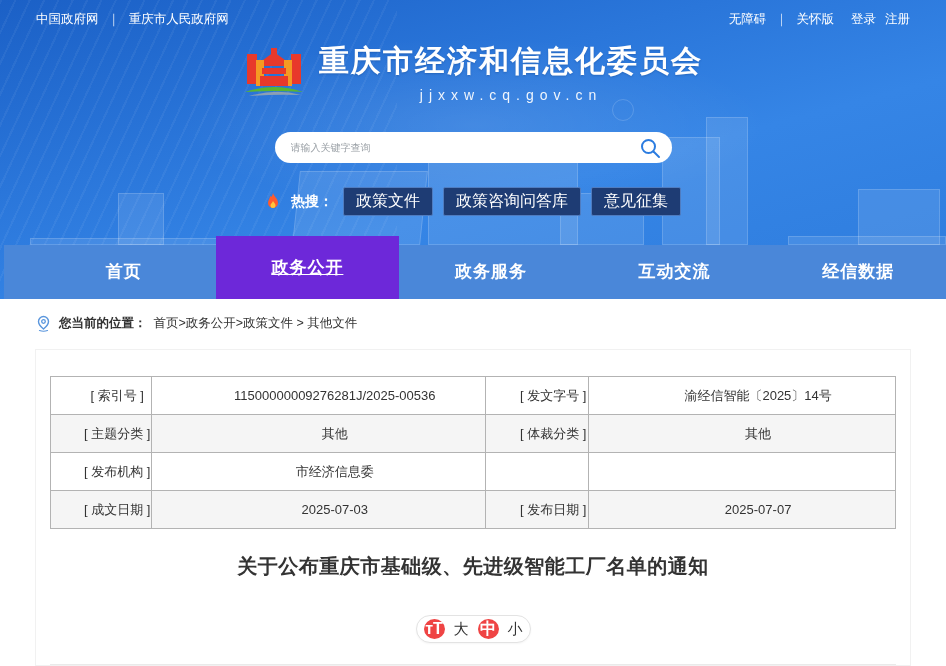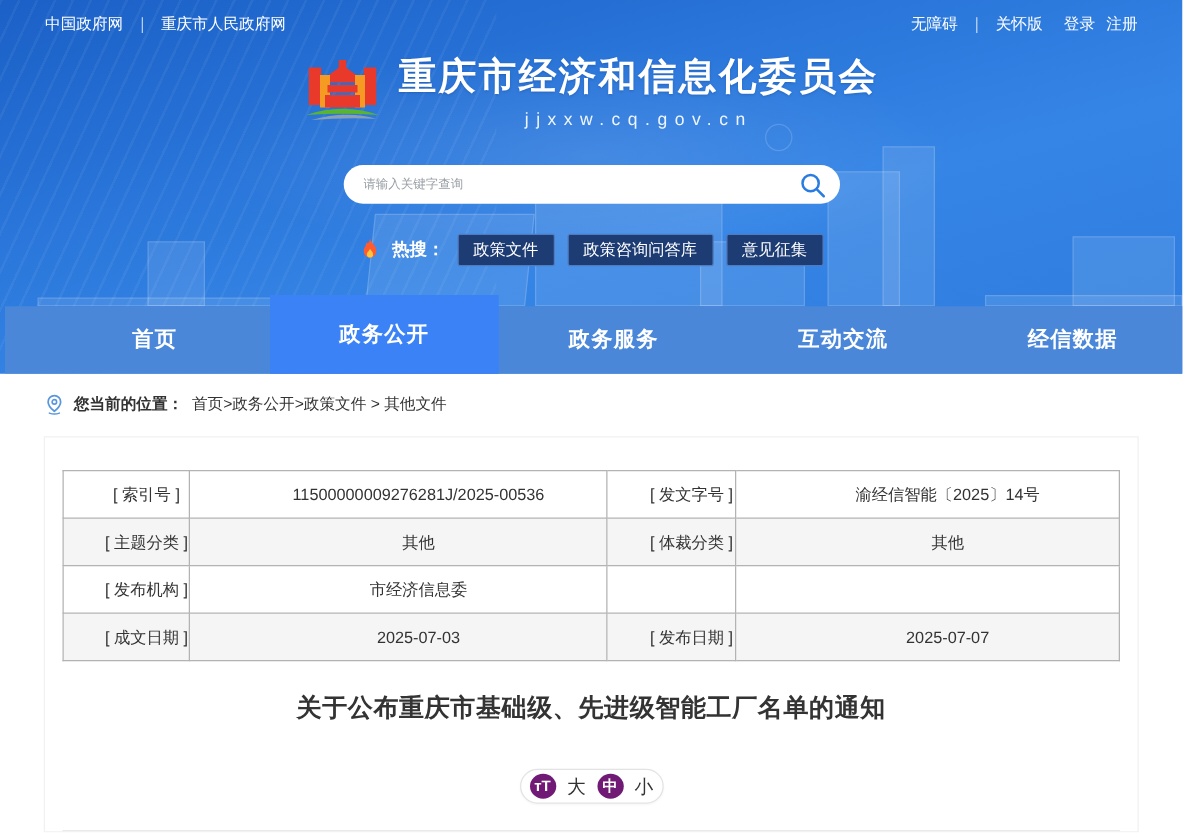--- a/index.html
+++ b/index.html
@@ -43,50 +43,50 @@
     border-radius:16px; padding:0 40px 0 16px; font-size:10px; color:#333;
     font-family:"Liberation Sans","DejaVu Sans",sans-serif; }
   .search-box input::placeholder { color:#9aa0a6; }
   .search-btn { position:absolute; right:10px; top:4px; width:24px; height:24px; cursor:pointer;
     background:none; border:none; padding:0; }
 
   .hot-row { position:relative; z-index:3; display:flex; justify-content:center; align-items:center;
     gap:10px; margin-top:24px; }
   .flame { width:16px; height:18px; }
   .hot-label { color:#fff; font-size:14px; font-weight:bold; }
-  .hot-tag { background:#1e3c74; border:1px solid #4f7cc0; color:#fff; font-size:13px;
+  .hot-tag { background:#1e3c74; border:1px solid #4f7cc0; color:#fff; font-size:16px;
     padding:3px 12px; border-radius:2px; cursor:pointer; }
 
   
   .main-nav { position:absolute; z-index:4; left:4px; bottom:0; width:100%; height:54px;
     background:#4a87d9; display:flex; padding-left:28px; }
   .nav-item { flex:1; text-align:center; line-height:54px; color:#fff; font-size:17px;
     font-weight:bold; letter-spacing:1px; cursor:pointer; }
-  .nav-item.active { background:#3b82f6; margin-top:-9px; height:80px; line-height:63px; }
+  .nav-item.active { background:#6d28d9; margin-top:-9px; height:80px; line-height:63px;text-decoration:underline; }
 
   
   .main { padding:0 35px; }
   .breadcrumb { display:flex; align-items:center; gap:7px; margin-top:16px; font-size:12.5px; color:#333; }
   .crumb-label { font-weight:bold; }
   .crumb-path { cursor:default; }
 
   .card { margin-top:17px; border:1px solid #f1f1f1; background:#fff; padding:26px 14px 0 14px; }
   table.meta { width:100%; border-collapse:collapse; table-layout:fixed; }
   table.meta td { border:1px solid #b3b3b3; height:38px; text-align:center; font-size:13px; color:#333;padding-left:32px; }
   table.meta tr:nth-child(even) td { background:#f5f5f5; }
   col.c-lab1{width:12%;} col.c-val1{width:39.5%;} col.c-lab2{width:12.2%;} col.c-val2{width:36.3%;}
 
   .doc-title { margin-top:24px; text-align:center; font-size:20px; font-weight:bold; color:#333;
     letter-spacing:.5px; }
 
   .font-controls { display:flex; justify-content:center; margin-top:35px; }
   .fc-pill { display:flex; align-items:center; gap:9px; background:#fff; border:1px solid #e3e3e3;
     border-radius:14px; padding:3px 7px; box-shadow:0 1px 2px rgba(0,0,0,.04); }
-  .fc-circle { width:21px; height:20px; border-radius:50%; background:#701a75; color:#fff;
-    font-size:12px; font-weight:bold; display:flex; align-items:center; justify-content:center;
+  .fc-circle { width:21px; height:20px; border-radius:50%; background:#ef4444; color:#fff;
+    font-size:16px; font-weight:bold; display:flex; align-items:center; justify-content:center;
     cursor:pointer; border:none; }
   .fc-text { font-size:15px; color:#333; cursor:pointer; background:none; border:none;
     font-family:"Liberation Sans","DejaVu Sans",sans-serif; }
 
   .bottom-rule { margin-top:21px; border-top:1px solid #eaeaea; height:0; }
 </style>
 </head>
 <body>
 
 <header class="site-header">

